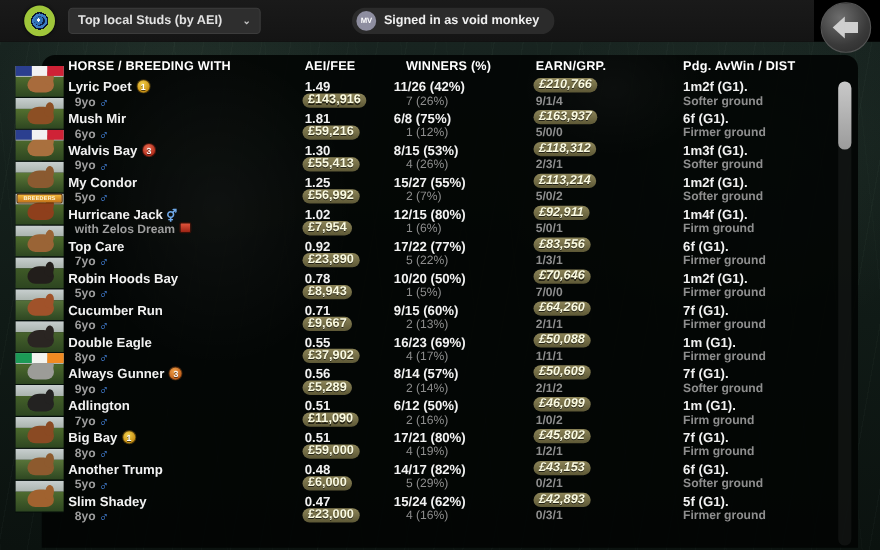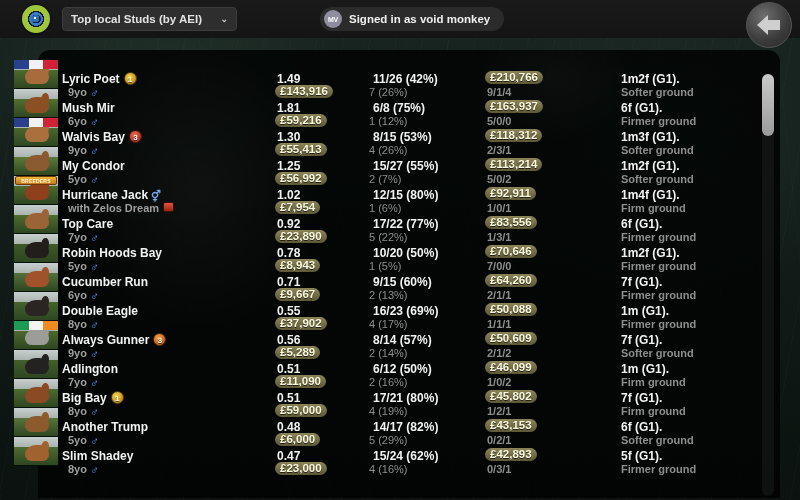--- a/index.html
+++ b/index.html
@@ -6,21 +6,21 @@
   html,body { width:800px; height:500px; overflow:hidden; }
   body {
     font-family:"Liberation Sans", sans-serif;
     background:#000;
     color:#e8e8e8;
     -webkit-font-smoothing:antialiased;
   }
 
   
   .topbar {
-    position:absolute; left:0; top:0; width:800px; height:38px;
+    position:absolute; left:0; top:0; width:740px; height:38px;
     background:linear-gradient(#1a1a1a,#141414);
     display:flex; align-items:center; z-index:40;
   }
   .logo-eye {
     position:absolute; left:22px; top:5px; width:28px; height:28px;
     border-radius:50%;
     background:radial-gradient(circle at 50% 50%, #1d2b5c 0 22%, #3b7cc4 22% 34%, #0d1530 34% 40%, #9fc63a 40% 72%, #6e9324 72% 100%);
     box-shadow:0 0 3px #000;
   }
   .logo-eye::after{
@@ -124,25 +124,25 @@
 
   .rows { position:absolute; left:0; top:22px; width:742px; height:426px; }
   .row { position:relative; height:29px; }
 
   .nm      { position:absolute; left:24px; top:0px;  font-size:12px; font-weight:bold; color:#f2f2f2; white-space:nowrap; }
   .sub     { position:absolute; left:30px; top:14px; font-size:11px; font-weight:bold; color:#9e9e9e; white-space:nowrap; }
   .aei     { position:absolute; left:239px;top:0px;  font-size:12px; font-weight:bold; color:#f2f2f2; }
   .fee     { position:absolute; left:237px;top:13px; font-size:11.5px; font-weight:bold; color:#fbfbe2;
              background:linear-gradient(#8c8458,#5d5836); padding:0px 5px 1px; border-radius:7px;
              text-shadow:0 1px 0 rgba(0,0,0,.65); }
-  .win     { position:absolute; left:335px;top:0px;  font-size:12px; font-weight:bold; color:#f2f2f2; }
+  .win     { position:absolute; left:320px;top:0px;  font-size:12px; font-weight:bold; color:#f2f2f2; }
   .winsub  { position:absolute; left:331px;top:14px; font-size:11px; font-weight:normal; color:#8e8e8e; }
   .earn    { position:absolute; left:447px;top:13px; font-size:11.5px; font-weight:bold; color:#fbfbe2;
              background:linear-gradient(#8c8458,#5d5836); padding:0px 5px 1px; border-radius:7px;
-             text-shadow:0 1px 0 rgba(0,0,0,.65); }
+             text-shadow:0 1px 0 rgba(0,0,0,.65);font-style:italic; }
   .grp     { position:absolute; left:449px;top:14px; font-size:11px; font-weight:bold; color:#8e8e8e; }
   .dist    { position:absolute; left:583px;top:0px;  font-size:12px; font-weight:bold; color:#f2f2f2; }
   .ground  { position:absolute; left:583px;top:14px; font-size:11px; font-weight:bold; color:#8e8e8e; }
 
   
   .earn.top { top:-1px; }
 
   
   .badge {
     display:inline-block; width:13px; height:13px; border-radius:50%;
@@ -218,20 +218,27 @@
   <span class="back-arrow"></span>
 </div>
 
 <div class="page">
   <div class="streaks"></div>
 
 
   <div class="panel">
     <div class="panel-sheen"></div>
 
+    <div class="hdr">
+      <span class="c1">HORSE / BREEDING WITH</span>
+      <span class="c2">AEI/FEE</span>
+      <span class="c3">WINNERS (%)</span>
+      <span class="c4">EARN/GRP.</span>
+      <span class="c5">Pdg. AvWin / DIST</span>
+    </div>
 
     <div class="rows" id="rows">
         <div class="row">
           <span class="nm">Lyric Poet<span class="badge gold">1</span></span>
           <span class="sub">9yo<span class="sex">♂</span></span>
           <span class="aei">1.49</span>
           <span class="fee">£143,916</span>
           <span class="win">11/26 (42%)</span>
           <span class="winsub">7 (26%)</span>
           <span class="earn top">£210,766</span>
@@ -276,21 +283,21 @@
           <span class="ground">Softer ground</span>
         </div>
         <div class="row">
           <span class="nm">Hurricane Jack<span class="sex mix">⚥</span></span>
           <span class="sub">with Zelos Dream<span class="sq-badge"></span></span>
           <span class="aei">1.02</span>
           <span class="fee">£7,954</span>
           <span class="win">12/15 (80%)</span>
           <span class="winsub">1 (6%)</span>
           <span class="earn top">£92,911</span>
-          <span class="grp">1/0/1</span>
+          <span class="grp">5/0/1</span>
           <span class="dist">1m4f  (G1).</span>
           <span class="ground">Firm ground</span>
         </div>
         <div class="row">
           <span class="nm">Top Care</span>
           <span class="sub">7yo<span class="sex">♂</span></span>
           <span class="aei">0.92</span>
           <span class="fee">£23,890</span>
           <span class="win">17/22 (77%)</span>
           <span class="winsub">5 (22%)</span>

